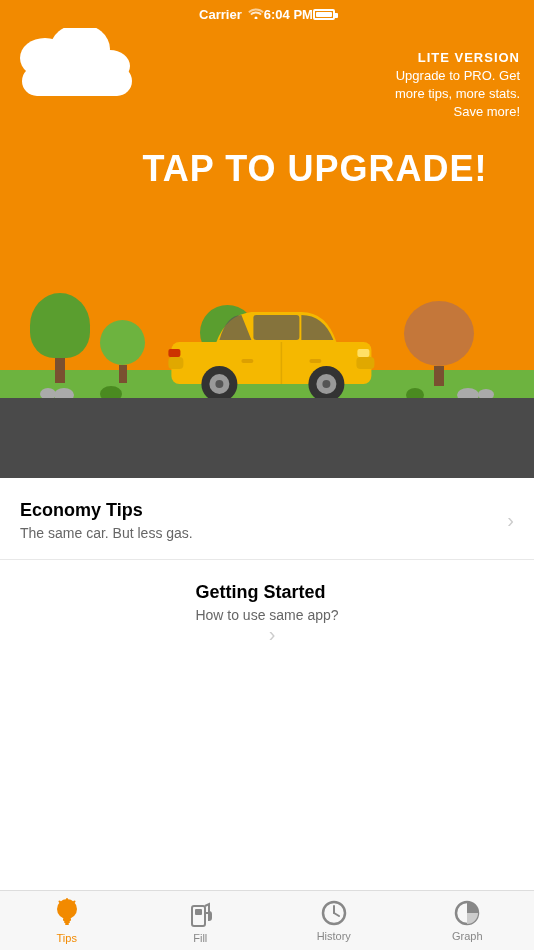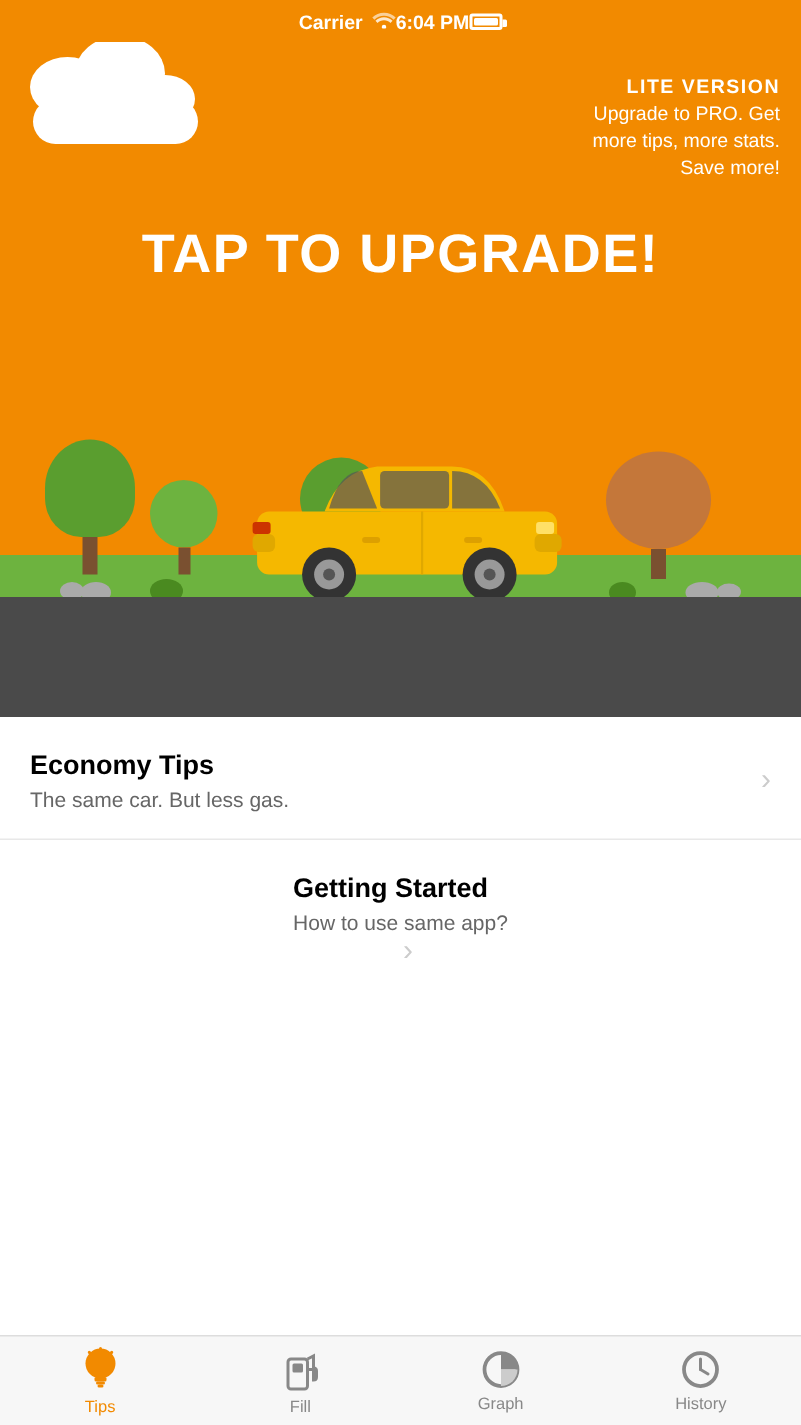--- a/index.html
+++ b/index.html
@@ -50,20 +50,21 @@
     }
 
     
     .hero {
       background: #F28A00;
       width: 534px;
       height: 450px;
       position: relative;
       overflow: hidden;
       cursor: pointer;
+      padding-left: 48px;
     }
 
     
     .cloud-container {
       position: absolute;
       top: 18px;
       left: 12px;
       width: 130px;
       height: 70px;
     }
@@ -473,28 +474,28 @@
       <rect x="5" y="8" width="13" height="20" rx="2" fill="none" stroke="#888" stroke-width="2"></rect>
       <rect x="8" y="11" width="7" height="6" rx="1" fill="#888"></rect>
       <path d="M18 8 L22 6 L22 14 Q24 14 24 16 L24 20 Q24 22 22 22 L22 16 Q22 15 21 15 L18 15" fill="none" stroke="#888" stroke-width="2"></path>
     </svg>
     <span class="tab-label">Fill</span>
   </div>
 
   <div class="tab-item">
     <svg width="26" height="26" viewBox="0 0 26 26">
       <circle cx="13" cy="13" r="11" fill="none" stroke="#888" stroke-width="2.5"></circle>
+      <line x1="13" y1="13" x2="13" y2="6" stroke="#888" stroke-width="2" stroke-linecap="round"></line>
+      <line x1="13" y1="13" x2="18" y2="16" stroke="#888" stroke-width="2" stroke-linecap="round"></line>
+    </svg>
+    <span class="tab-label">History</span>
+  </div>
+
+  <div class="tab-item">
+    <svg width="26" height="26" viewBox="0 0 26 26">
+      <circle cx="13" cy="13" r="11" fill="none" stroke="#888" stroke-width="2.5"></circle>
       <path d="M13 13 L13 2 A11 11 0 0 1 24 13 Z" fill="#888"></path>
       <path d="M13 13 L24 13 A11 11 0 0 1 13 24 Z" fill="#ccc"></path>
     </svg>
     <span class="tab-label">Graph</span>
   </div>
 
-  <div class="tab-item">
-    <svg width="26" height="26" viewBox="0 0 26 26">
-      <circle cx="13" cy="13" r="11" fill="none" stroke="#888" stroke-width="2.5"></circle>
-      <line x1="13" y1="13" x2="13" y2="6" stroke="#888" stroke-width="2" stroke-linecap="round"></line>
-      <line x1="13" y1="13" x2="18" y2="16" stroke="#888" stroke-width="2" stroke-linecap="round"></line>
-    </svg>
-    <span class="tab-label">History</span>
-  </div>
-
 </div>
 
 </body></html>

